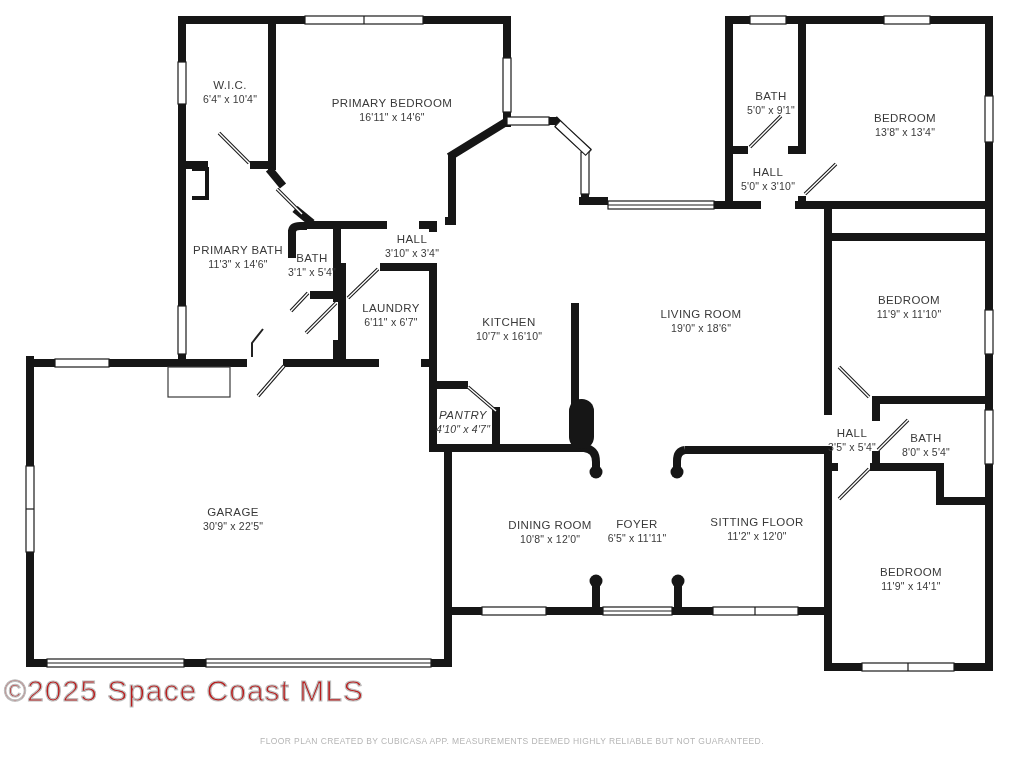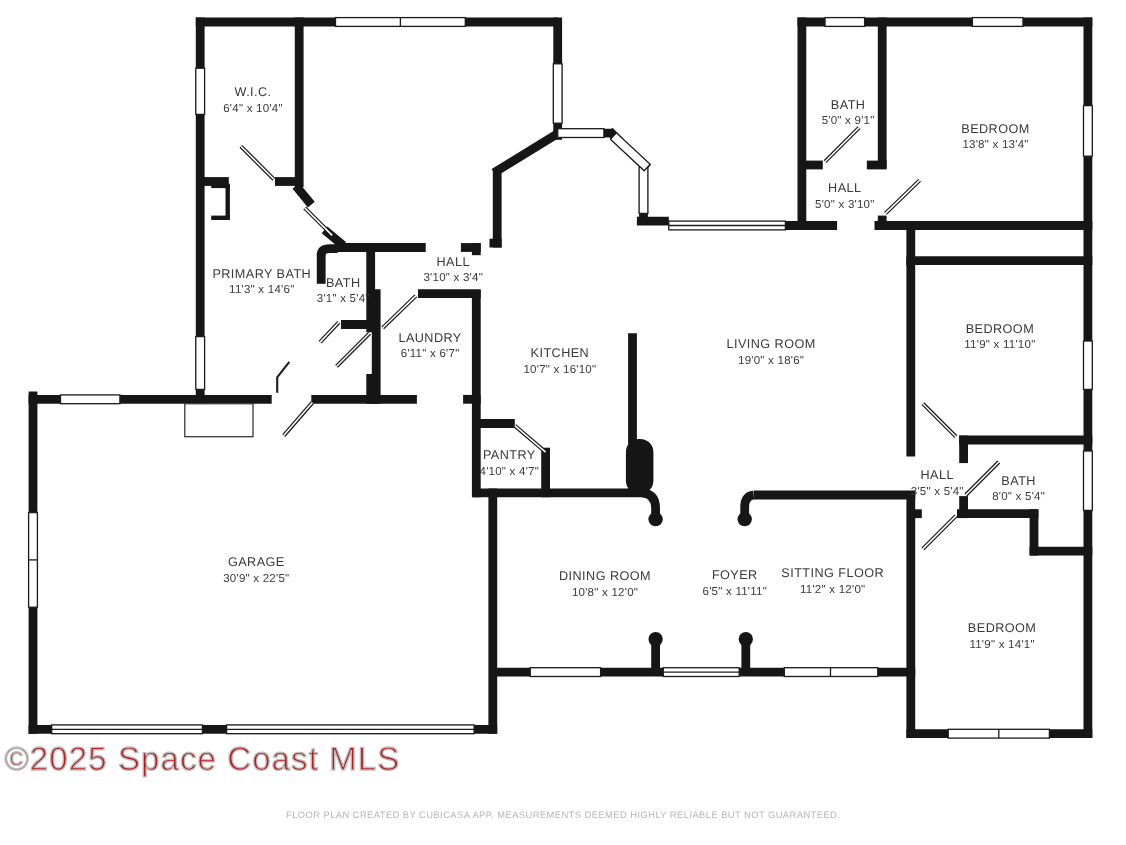--- a/index.html
+++ b/index.html
@@ -223,20 +223,24 @@
           <path d="M468,387 L496,411"></path>
       </g>
     </g>
   </svg>
 
   <div class="labels" id="labels">
       <div class="room-label" style="left: 230px; top: 92px;">
         <span class="rname">W.I.C.</span>
         <span class="rdims">6'4" x 10'4"</span>
       </div>
+      <div class="room-label" style="left: 392px; top: 110px;">
+        <span class="rname">PRIMARY BEDROOM</span>
+        <span class="rdims">16'11" x 14'6"</span>
+      </div>
       <div class="room-label" style="left: 771px; top: 103px;">
         <span class="rname">BATH</span>
         <span class="rdims">5'0" x 9'1"</span>
       </div>
       <div class="room-label" style="left: 768px; top: 179px;">
         <span class="rname">HALL</span>
         <span class="rdims">5'0" x 3'10"</span>
       </div>
       <div class="room-label" style="left: 905px; top: 125px;">
         <span class="rname">BEDROOM</span>
@@ -263,41 +267,41 @@
         <span class="rdims">10'7" x 16'10"</span>
       </div>
       <div class="room-label" style="left: 701px; top: 321px;">
         <span class="rname">LIVING ROOM</span>
         <span class="rdims">19'0" x 18'6"</span>
       </div>
       <div class="room-label" style="left: 909px; top: 307px;">
         <span class="rname">BEDROOM</span>
         <span class="rdims">11'9" x 11'10"</span>
       </div>
-      <div class="room-label" style="left: 463px; top: 422px;">
+      <div class="room-label" style="left: 463px; top: 422px; font-style: italic;">
         <span class="rname">PANTRY</span>
         <span class="rdims">4'10" x 4'7"</span>
       </div>
       <div class="room-label" style="left: 852px; top: 440px;">
         <span class="rname">HALL</span>
         <span class="rdims">3'5" x 5'4"</span>
       </div>
       <div class="room-label" style="left: 926px; top: 445px;">
         <span class="rname">BATH</span>
         <span class="rdims">8'0" x 5'4"</span>
       </div>
       <div class="room-label" style="left: 233px; top: 519px;">
         <span class="rname">GARAGE</span>
         <span class="rdims">30'9" x 22'5"</span>
       </div>
       <div class="room-label" style="left: 522px; top: 532px; margin-left: 28px;">
         <span class="rname">DINING ROOM</span>
         <span class="rdims">10'8" x 12'0"</span>
       </div>
-      <div class="room-label" style="left: 637px; top: 531px; margin-left: 31px;">
+      <div class="room-label" style="left: 637px; top: 531px;">
         <span class="rname">FOYER</span>
         <span class="rdims">6'5" x 11'11"</span>
       </div>
       <div class="room-label" style="left: 757px; top: 529px;">
         <span class="rname">SITTING FLOOR</span>
         <span class="rdims">11'2" x 12'0"</span>
       </div>
       <div class="room-label" style="left: 911px; top: 579px;">
         <span class="rname">BEDROOM</span>
         <span class="rdims">11'9" x 14'1"</span>

